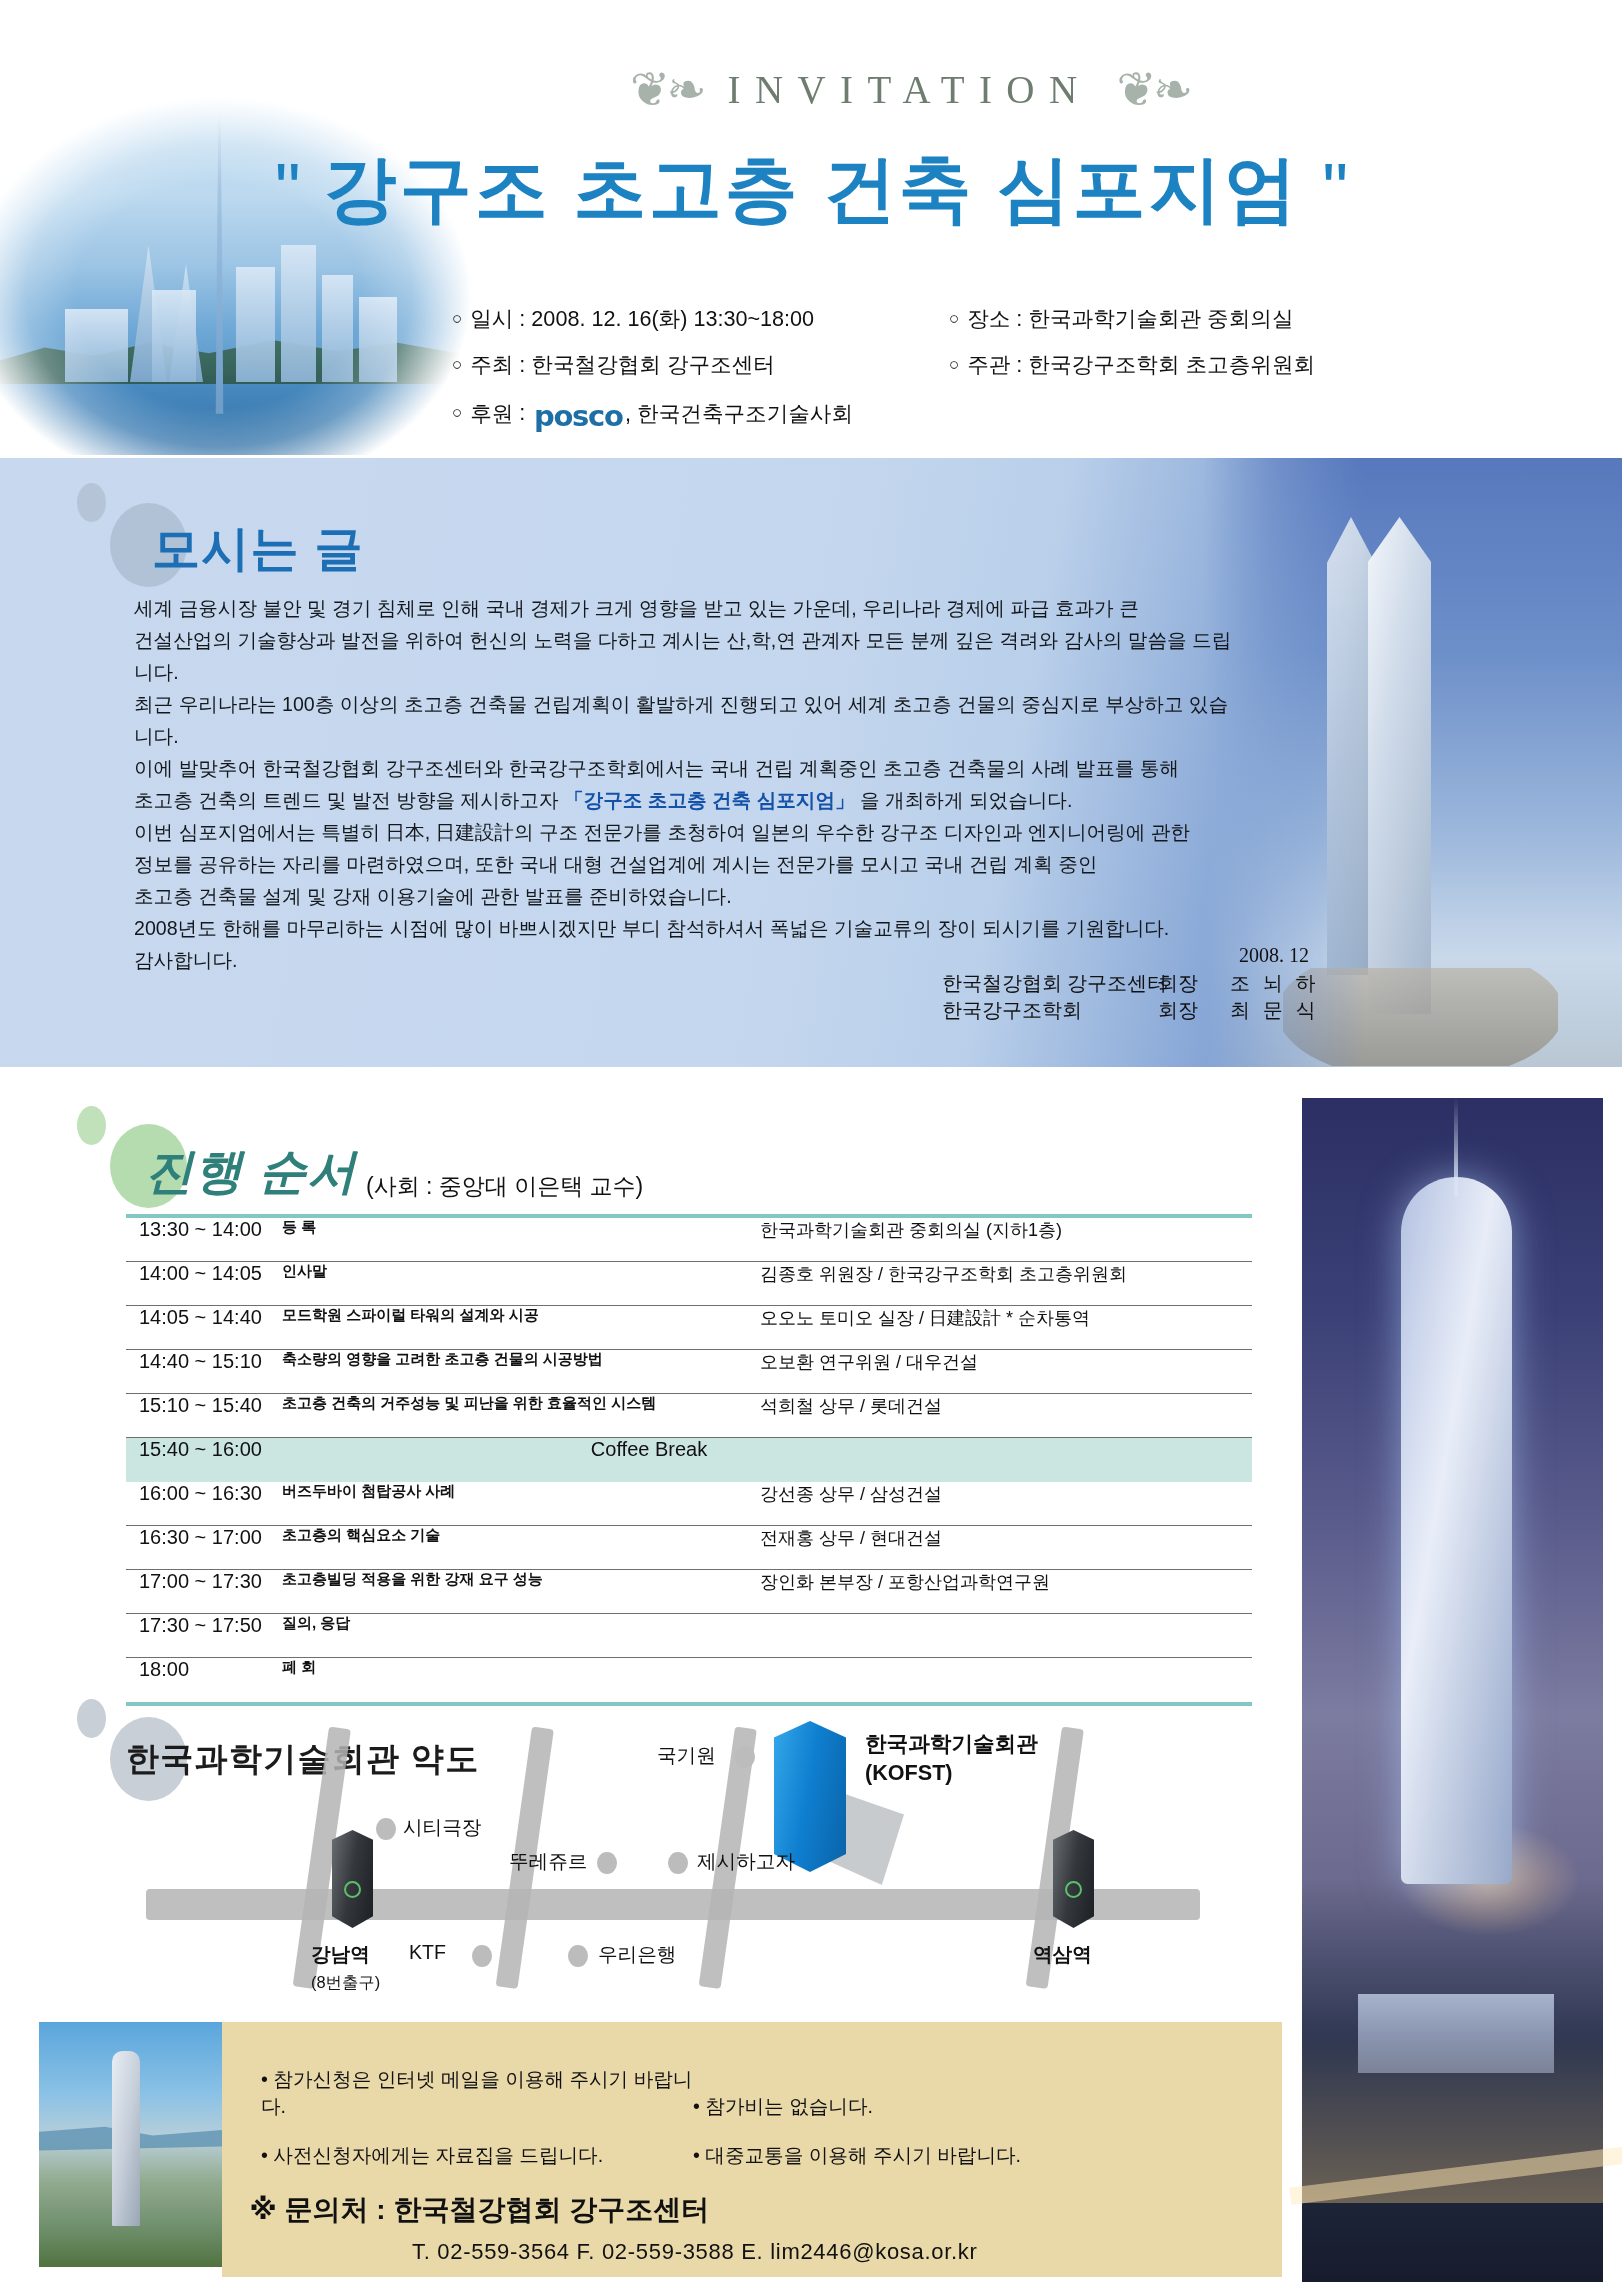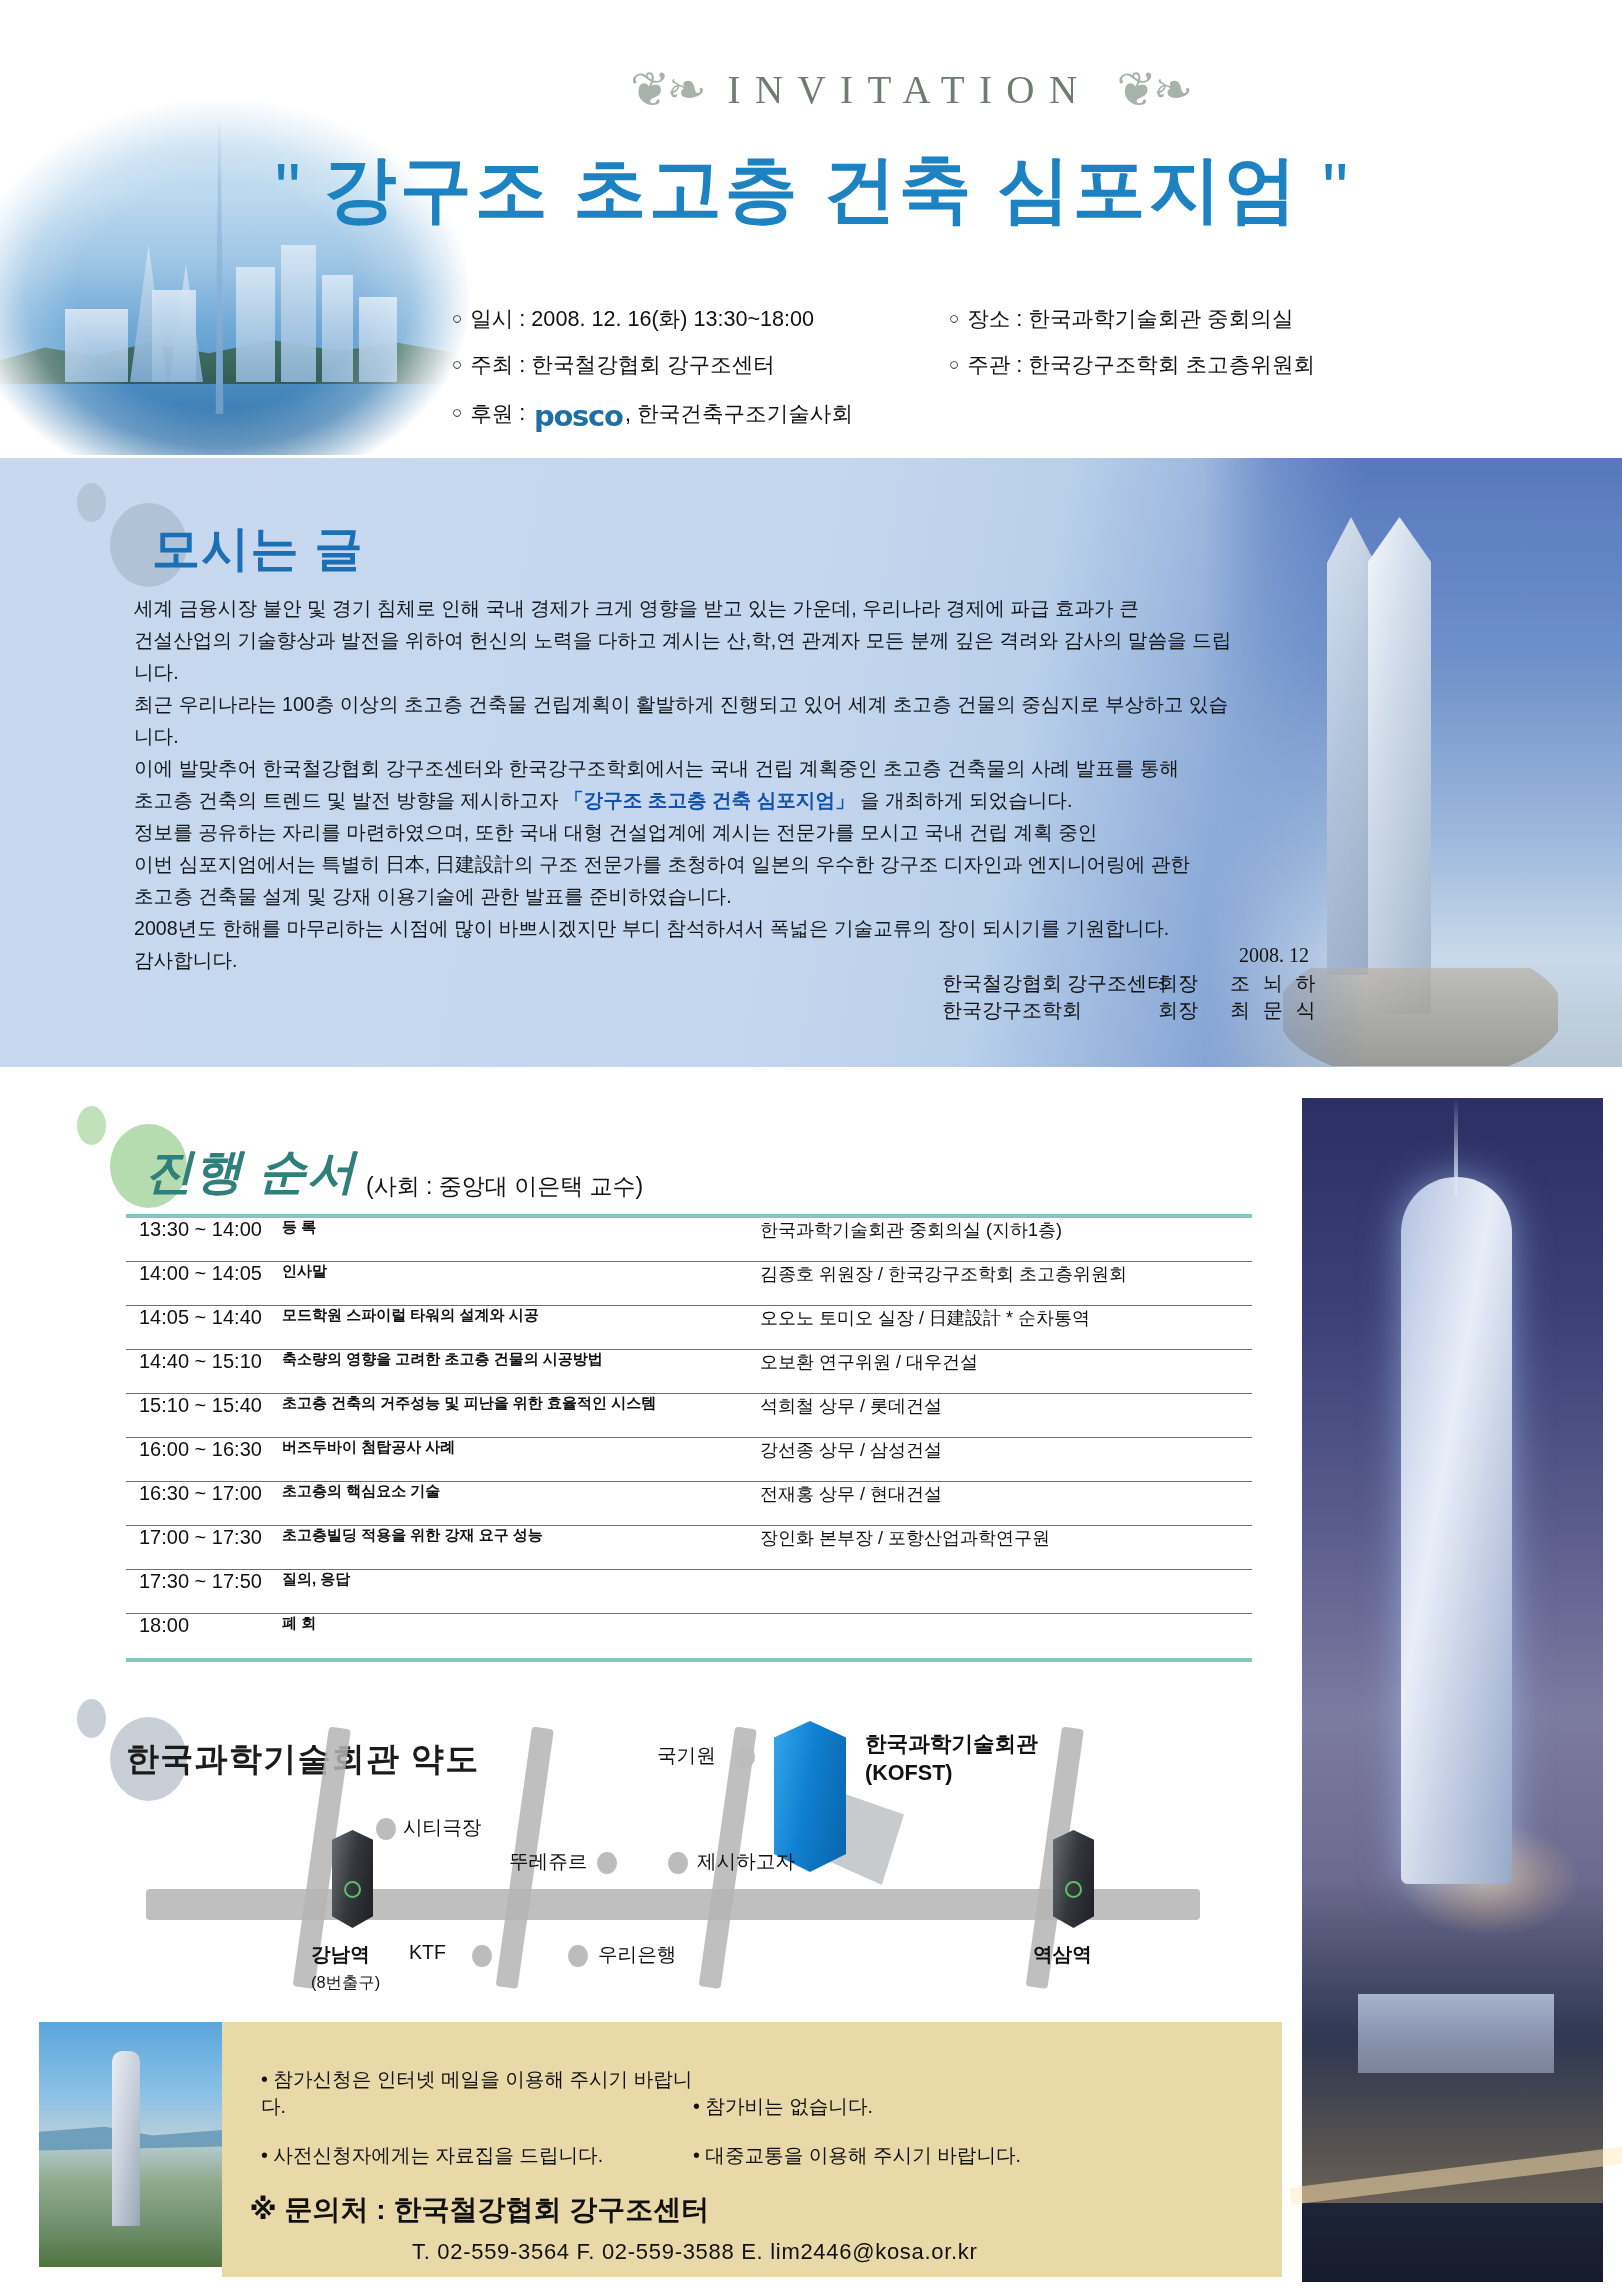--- a/index.html
+++ b/index.html
@@ -238,22 +238,22 @@
   <div class="sec-title" style="left:152px;top:517px;color:#1d6fb5;">모시는 글</div>
 
   <div class="greet-body">
     <div>세계 금융시장 불안 및 경기 침체로 인해 국내 경제가 크게 영향을 받고 있는 가운데, 우리나라 경제에 파급 효과가 큰</div>
     <div>건설산업의 기술향상과 발전을 위하여 헌신의 노력을 다하고 계시는 산,학,연 관계자 모든 분께 깊은 격려와 감사의 말씀을 드립니다.</div>
     <div>최근 우리나라는 100층 이상의 초고층 건축물 건립계획이 활발하게 진행되고 있어 세계 초고층 건물의 중심지로 부상하고 있습니다.</div>
     <div>이에 발맞추어 한국철강협회 강구조센터와 한국강구조학회에서는 국내 건립 계획중인 초고층 건축물의 사례 발표를 통해</div>
     <div>
       <span>초고층 건축의 트렌드 및 발전 방향을 제시하고자 </span><span class="hl">「강구조 초고층 건축 심포지엄」</span><span> 을 개최하게 되었습니다.</span>
     </div>
+    <div>이번 심포지엄에서는 특별히 日本, 日建設計의 구조 전문가를 초청하여 일본의 우수한 강구조 디자인과 엔지니어링에 관한</div>
     <div>정보를 공유하는 자리를 마련하였으며, 또한 국내 대형 건설업계에 계시는 전문가를 모시고 국내 건립 계획 중인</div>
-    <div>이번 심포지엄에서는 특별히 日本, 日建設計의 구조 전문가를 초청하여 일본의 우수한 강구조 디자인과 엔지니어링에 관한</div>
     <div>초고층 건축물 설계 및 강재 이용기술에 관한 발표를 준비하였습니다.</div>
     <div>2008년도 한해를 마무리하는 시점에 많이 바쁘시겠지만 부디 참석하셔서 폭넓은 기술교류의 장이 되시기를 기원합니다.</div>
     <div>감사합니다.</div>
   </div>
 
   <div class="sign">
     <div>2008. 12</div>
     <div class="sign-row">
       <span class="sign-org">한국철강협회 강구조센터</span>
       <span class="sign-role">회장</span>
@@ -290,20 +290,24 @@
     <div class="prow">
       <div class="c-time">14:40 ~ 15:10</div>
       <div class="c-topic">축소량의 영향을 고려한 초고층 건물의 시공방법</div>
       <div class="c-spk">오보환 연구위원 / 대우건설</div>
     </div>
     <div class="prow">
       <div class="c-time">15:10 ~ 15:40</div>
       <div class="c-topic">초고층 건축의 거주성능 및 피난을 위한 효율적인 시스템</div>
       <div class="c-spk">석희철 상무 / 롯데건설</div>
     </div>
+    <div class="prow break">
+      <div class="c-time">15:40 ~ 16:00</div>
+      <div class="c-break">Coffee Break</div>
+    </div>
     <div class="prow">
       <div class="c-time">16:00 ~ 16:30</div>
       <div class="c-topic">버즈두바이 첨탑공사 사례</div>
       <div class="c-spk">강선종 상무 / 삼성건설</div>
     </div>
     <div class="prow">
       <div class="c-time">16:30 ~ 17:00</div>
       <div class="c-topic">초고층의 핵심요소 기술</div>
       <div class="c-spk">전재홍 상무 / 현대건설</div>
     </div>

